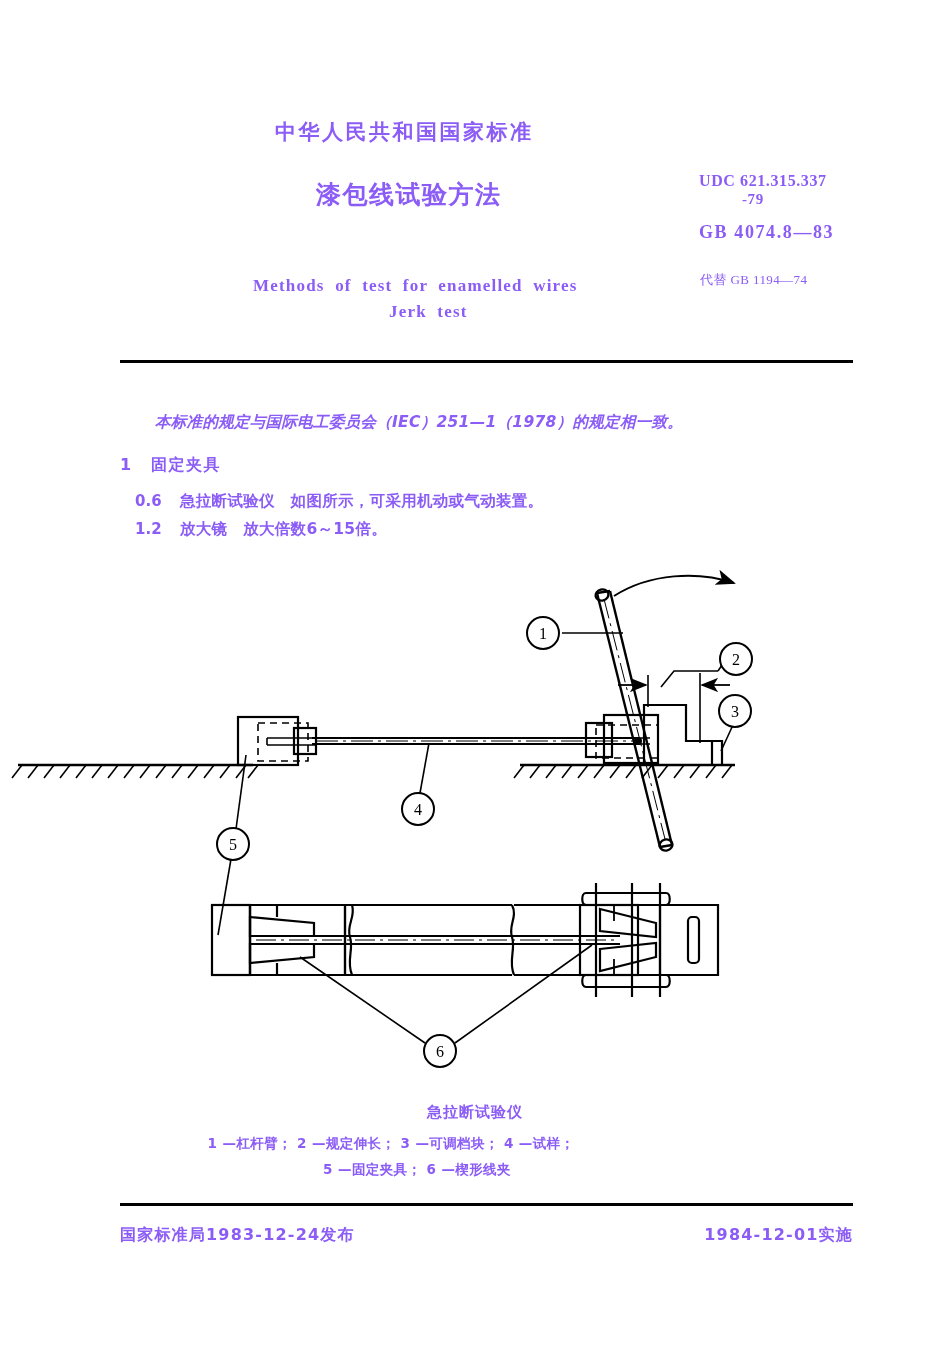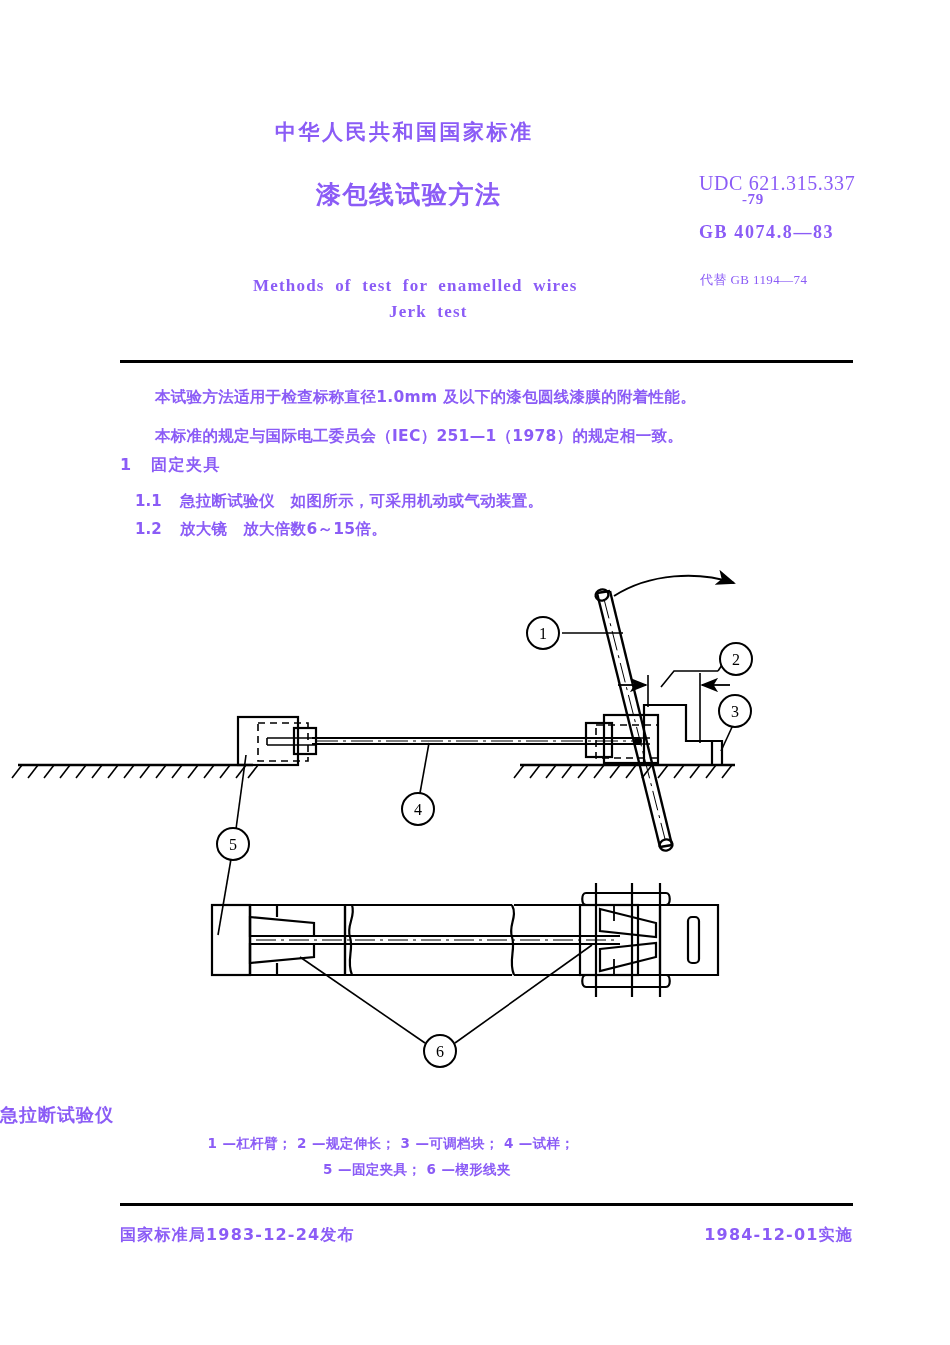--- a/index.html
+++ b/index.html
@@ -70,22 +70,22 @@
     letter-spacing: 1.2px;
     white-space: nowrap;
     word-spacing: 5px;
   }
 
   .udc-line1 {
     position: absolute;
     left: 699px;
     top: 172px;
     font-family: "Liberation Serif", "DejaVu Serif", serif;
-    font-weight: normal;
-    font-size: 20px;
+    font-weight: bold;
+    font-size: 16px;
     letter-spacing: 0.6px;
     white-space: nowrap;
   }
   .udc-line2 {
     position: absolute;
     left: 742px;
     top: 191px;
     font-family: "Liberation Serif", "DejaVu Serif", serif;
     font-weight: bold;
     font-size: 15px;
@@ -132,21 +132,21 @@
   
   .para {
     position: absolute;
     font-family: "DejaVu Sans", "Liberation Sans", sans-serif;
     font-weight: bold;
     font-size: 15.5px;
     letter-spacing: 0.3px;
     white-space: nowrap;
   }
   .p-scope-1 { left: 155px; top: 387px; }
-  .p-scope-2 { left: 155px; top: 426px; }
+  .p-scope-2 { left: 155px; top: 412px; font-style: italic; }
 
   .sec-num {
     position: absolute;
     left: 120px;
     top: 455px;
     font-family: "DejaVu Sans", "Liberation Sans", sans-serif;
     font-weight: bold;
     font-size: 16px;
   }
   .sec-title {
@@ -186,23 +186,24 @@
     top: 565px;
     width: 950px;
     height: 520px;
   }
 
   .fig-caption {
     position: absolute;
     left: 0;
     top: 1103px;
     width: 950px;
-    font-family: "DejaVu Sans", "Liberation Sans", sans-serif;
-    font-weight: bold;
-    font-size: 18px;
+    text-align: center;
+    font-family: "DejaVu Sans", "Liberation Sans", sans-serif;
+    font-weight: bold;
+    font-size: 15px;
     letter-spacing: 1px;
   }
   .fig-legend-1 {
     position: absolute;
     left: 0;
     top: 1135px;
     width: 782px;
     text-align: center;
     font-family: "DejaVu Sans", "Liberation Sans", sans-serif;
     font-weight: bold;
@@ -255,27 +256,26 @@
   <div class="title-en-1">Methods of test for enamelled wires</div>
   <div class="title-en-2">Jerk test</div>
 
   <div class="udc-line1">UDC 621.315.337</div>
   <div class="udc-line2">-79</div>
   <div class="gb-number">GB 4074.8—83</div>
   <div class="replaces">代替 GB 1194—74</div>
 
   <div class="rule-top"></div>
 
-  <div class="para p-scope-1">本试验方法适用于检查标称直径1.0mm 及以下的漆包圆线漆膜的附着性能。</div>
   <div class="para p-scope-2">本标准的规定与国际电工委员会（IEC）251—1（1978）的规定相一致。</div>
 
   <div class="sec-num">1</div>
   <div class="sec-title">固定夹具</div>
 
-  <div class="sub-num n11">1.1</div>
+  <div class="sub-num n11">0.6</div>
   <div class="sub-text t11">急拉断试验仪　如图所示，可采用机动或气动装置。</div>
 
   <div class="sub-num n12">1.2</div>
   <div class="sub-text t12">放大镜　放大倍数6～15倍。</div>
 
   <div class="figure">
     <svg width="950" height="520" viewBox="0 0 950 520" xmlns="http://www.w3.org/2000/svg">
       <defs>
         <marker id="arrowEnd" markerWidth="10" markerHeight="8" refX="9" refY="4" orient="auto">
           <path d="M0,0 L10,4 L0,8 L2.5,4 Z" fill="#000"></path>

